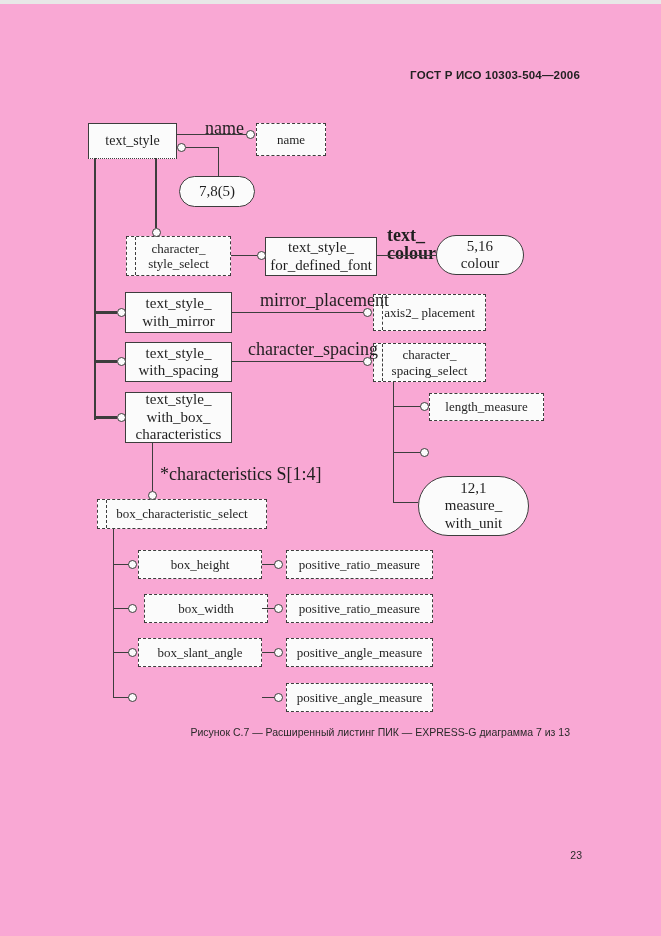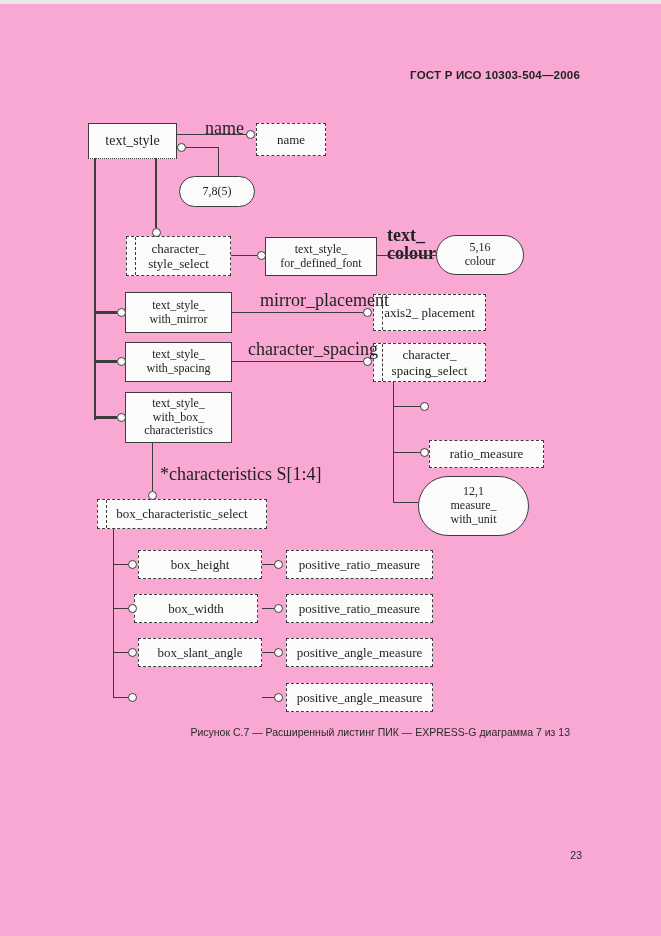--- a/index.html
+++ b/index.html
@@ -24,21 +24,21 @@
     font-family:"Liberation Sans","DejaVu Sans",sans-serif;
     font-size:10.5px;color:#2a2a2a;
   }
   .box{
     position:absolute;box-sizing:border-box;border:1px solid #3d3d3d;
     display:flex;align-items:center;justify-content:center;text-align:center;
     font-size:13px;line-height:1.16;white-space:pre-line;background:#fbfbfb;
   }
   .dash{border-style:dashed;}
   .oval{border-radius:999px;}
-  .entity{font-size:12px;}
+  .entity{font-size:15px;}
   .root{font-size:14px;border-bottom-style:dotted;}
   .selbar{position:absolute;left:8px;top:0;bottom:0;width:0;border-left:1px dashed #3d3d3d;}
   .h,.v{position:absolute;background:#3d3d3d;}
   .h{height:1px;}
   .v{width:1px;}
   .h.thick{height:3px;}
   .v.thick{width:2px;}
   .circ{
     position:absolute;width:9px;height:9px;box-sizing:border-box;
     border:1px solid #3d3d3d;border-radius:50%;background:#fbfbfb;
@@ -64,26 +64,26 @@
   <div class="box entity" style="left:125px;top:388px;width:107px;height:51px;">text_style_
 with_box_
 characteristics</div>
 
   <div class="box dash" style="left:256px;top:119px;width:70px;height:33px;">name</div>
   <div class="box dash" style="left:126px;top:232px;width:105px;height:40px;"><span class="selbar"></span><span>character_
 style_select</span></div>
   <div class="box dash" style="left:373px;top:290px;width:113px;height:37px;"><span class="selbar"></span><span>axis2_ placement</span></div>
   <div class="box dash" style="left:373px;top:339px;width:113px;height:39px;"><span class="selbar"></span><span>character_
 spacing_select</span></div>
-  <div class="box dash" style="left:429px;top:436px;width:115px;height:28px;">ratio_measure</div>
+  <div class="box dash" style="left:429px;top:389px;width:115px;height:28px;">length_measure</div>
   <div class="box dash" style="left:97px;top:495px;width:170px;height:30px;"><span class="selbar"></span><span>box_characteristic_select</span></div>
 
   <div class="box dash" style="left:138px;top:546px;width:124px;height:29px;">box_height</div>
   <div class="box dash" style="left:286px;top:546px;width:147px;height:29px;">positive_ratio_measure</div>
-  <div class="box dash" style="left:134px;top:590px;width:124px;height:29px;">box_width</div>
+  <div class="box dash" style="left:144px;top:590px;width:124px;height:29px;">box_width</div>
   <div class="box dash" style="left:286px;top:590px;width:147px;height:29px;">positive_ratio_measure</div>
   <div class="box dash" style="left:138px;top:634px;width:124px;height:29px;">box_slant_angle</div>
   <div class="box dash" style="left:286px;top:634px;width:147px;height:29px;">positive_angle_measure</div>
   <div class="box dash" style="left:286px;top:679px;width:147px;height:29px;">positive_angle_measure</div>
 
   <div class="box oval entity" style="left:179px;top:172px;width:76px;height:31px;">7,8(5)</div>
   <div class="box oval entity" style="left:436px;top:231px;width:88px;height:40px;">5,16
 colour</div>
   <div class="box oval entity" style="left:418px;top:472px;width:111px;height:60px;">12,1
 measure_

